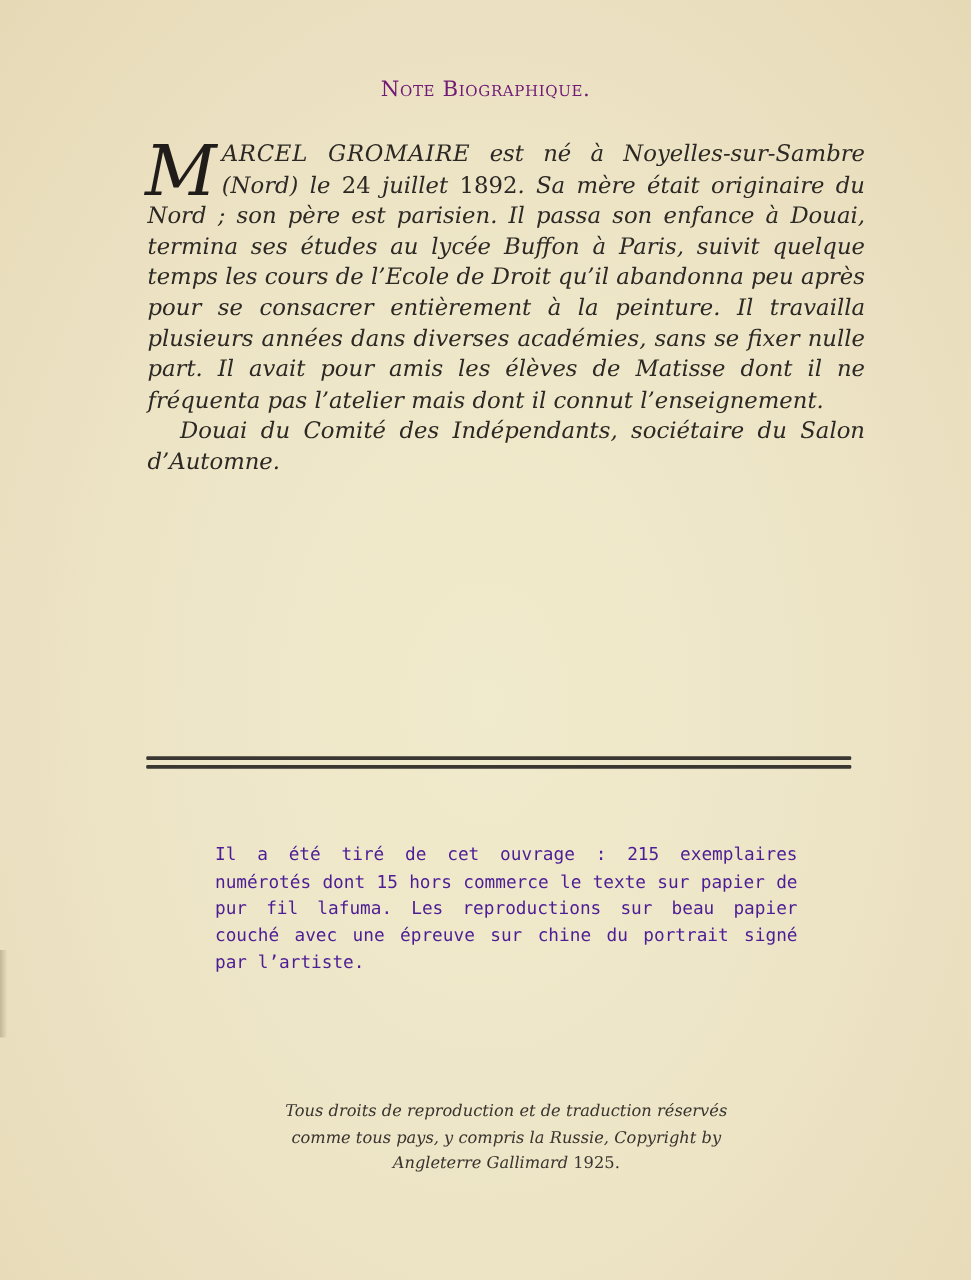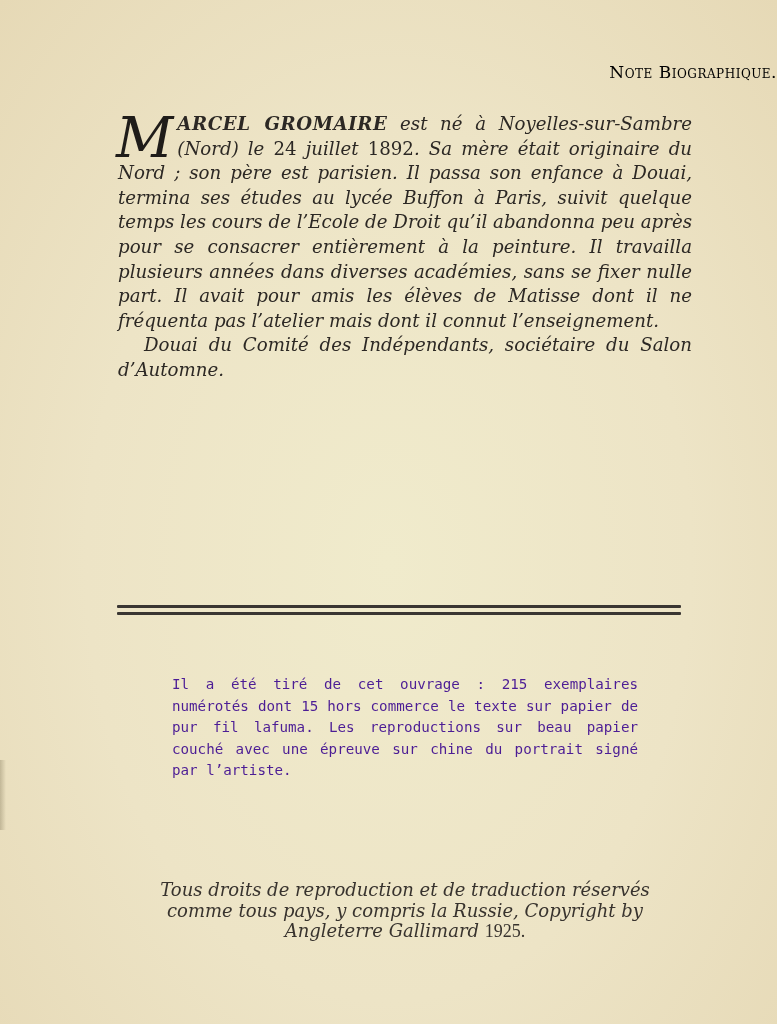--- a/index.html
+++ b/index.html
@@ -10,52 +10,52 @@
       radial-gradient(ellipse at 50% 55%, #f0ebcc 0%, #ede4c6 55%, #e6d9b6 100%);
     position: relative;
     color: #2b2722;
   }
   .page { position: absolute; inset: 0; }
   .edge-shadow {
     position: absolute; left: 0; top: 760px; width: 6px; height: 70px;
     background: linear-gradient(90deg, rgba(120,110,80,0.35), rgba(120,110,80,0));
   }
   .heading {
-    position: absolute; top: 62px; left: 0; width: 777px; text-align: right;
+    position: absolute; top: 62px; left: 0; width: 777px; text-align: center;
     font-family: "DejaVu Serif", serif; font-size: 17px; letter-spacing: 0.5px;
-    font-variant: small-caps; color: #000000;
+    font-variant: small-caps; color: #701a75;
   }
   .bio {
     position: absolute; left: 118px; top: 112px; width: 574px;
     font-family: "DejaVu Serif", serif; font-style: italic;
     font-size: 18.2px; line-height: 24.6px; color: #2c2824;
     text-align: justify;
   }
   .bio p { margin: 0; text-indent: 26px; }
   .bio p.first { text-indent: 0; }
   .dropcap {
     float: left; font-family: "DejaVu Serif", serif; font-style: italic;
     font-size: 56px; line-height: 44px; margin: 4px 4px 0 -2px; color: #1f1c19;
   }
-  .caps { font-style: italic; letter-spacing: 0.6px; font-weight: bold; }
+  .caps { font-style: italic; letter-spacing: 0.6px; }
   .upright { font-style: normal; }
   .rule-wrap { position: absolute; left: 117px; top: 605px; width: 564px; }
   .rule { height: 3px; background: #3a3632; border-radius: 1px; }
   .rule.second { margin-top: 4px; }
   .edition {
     position: absolute; left: 172px; top: 674px; width: 466px;
     font-family: "DejaVu Sans Mono", monospace; font-size: 14.2px;
     line-height: 21.6px; color: #4c1d95; text-align: justify;
   }
   .rights {
     position: absolute; left: 150px; top: 880px; width: 510px; text-align: center;
-    font-family: "DejaVu Serif", serif; font-style: italic; font-size: 18px;
+    font-family: "DejaVu Serif", serif; font-style: italic; font-size: 13px;
     line-height: 20.5px; color: #38332e;
   }
-  .rights .yr { font-style: normal; font-family: Liberation Serif, serif; }
+  .rights .yr { font-style: normal; }
 </style>
 </head>
 <body>
 
 <div class="page">
   <div class="edge-shadow"></div>
 
   <div class="heading">Note Biographique.</div>
 
   <div class="bio">

